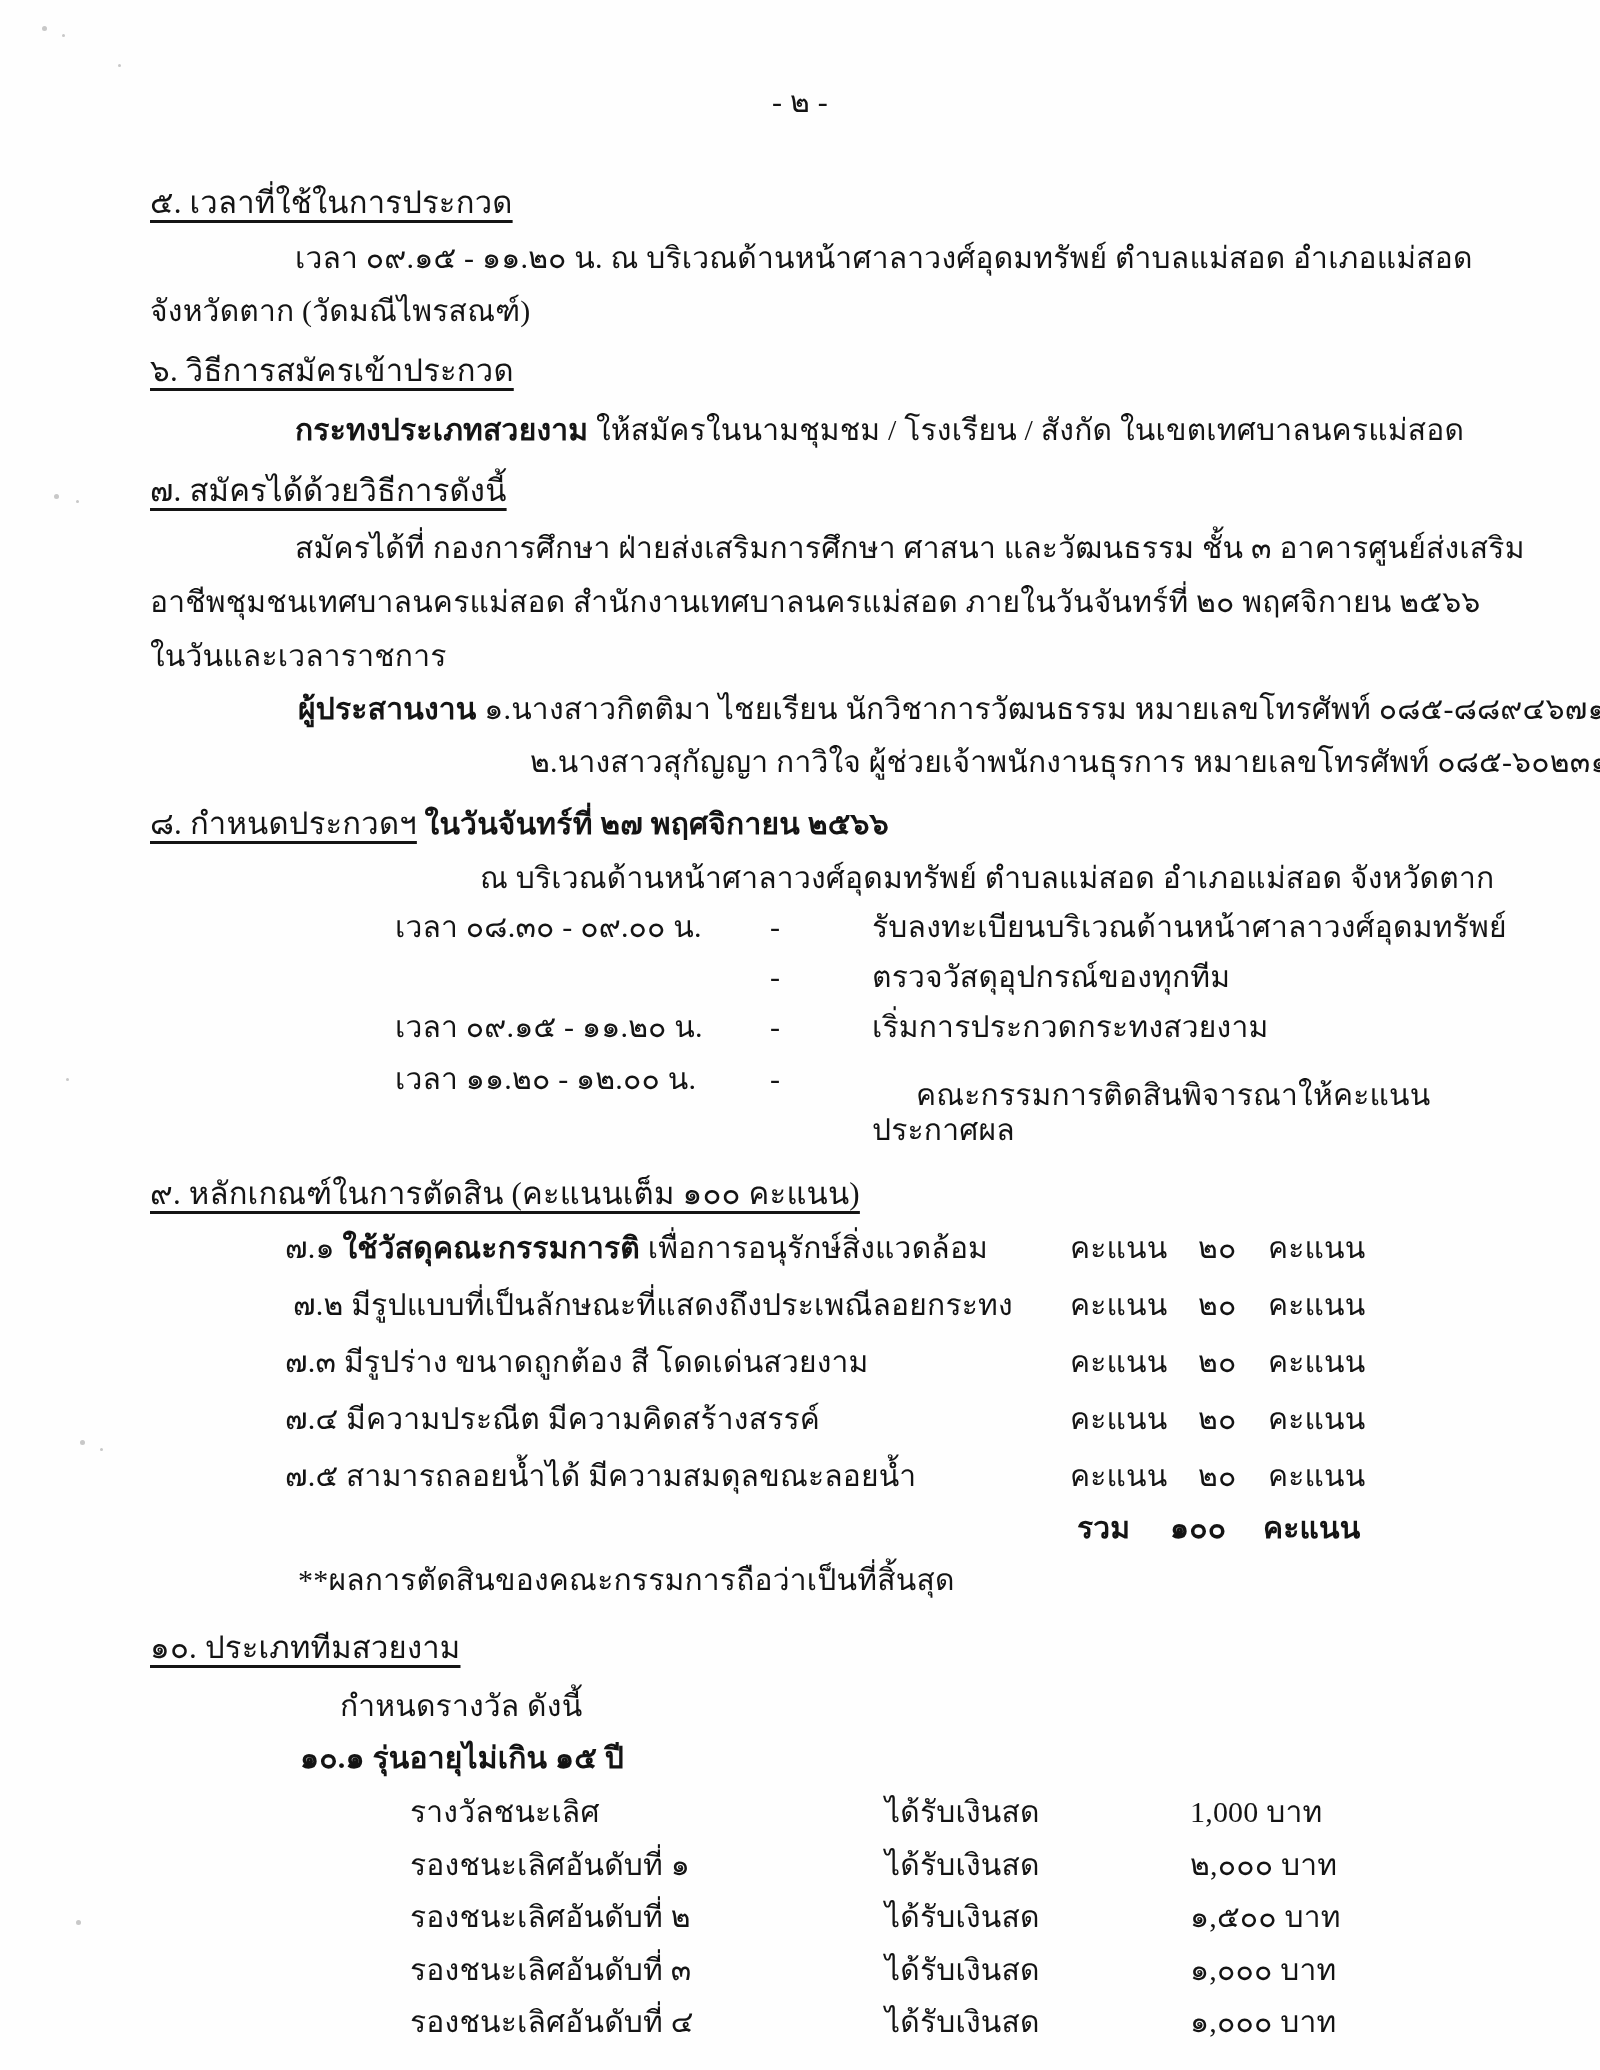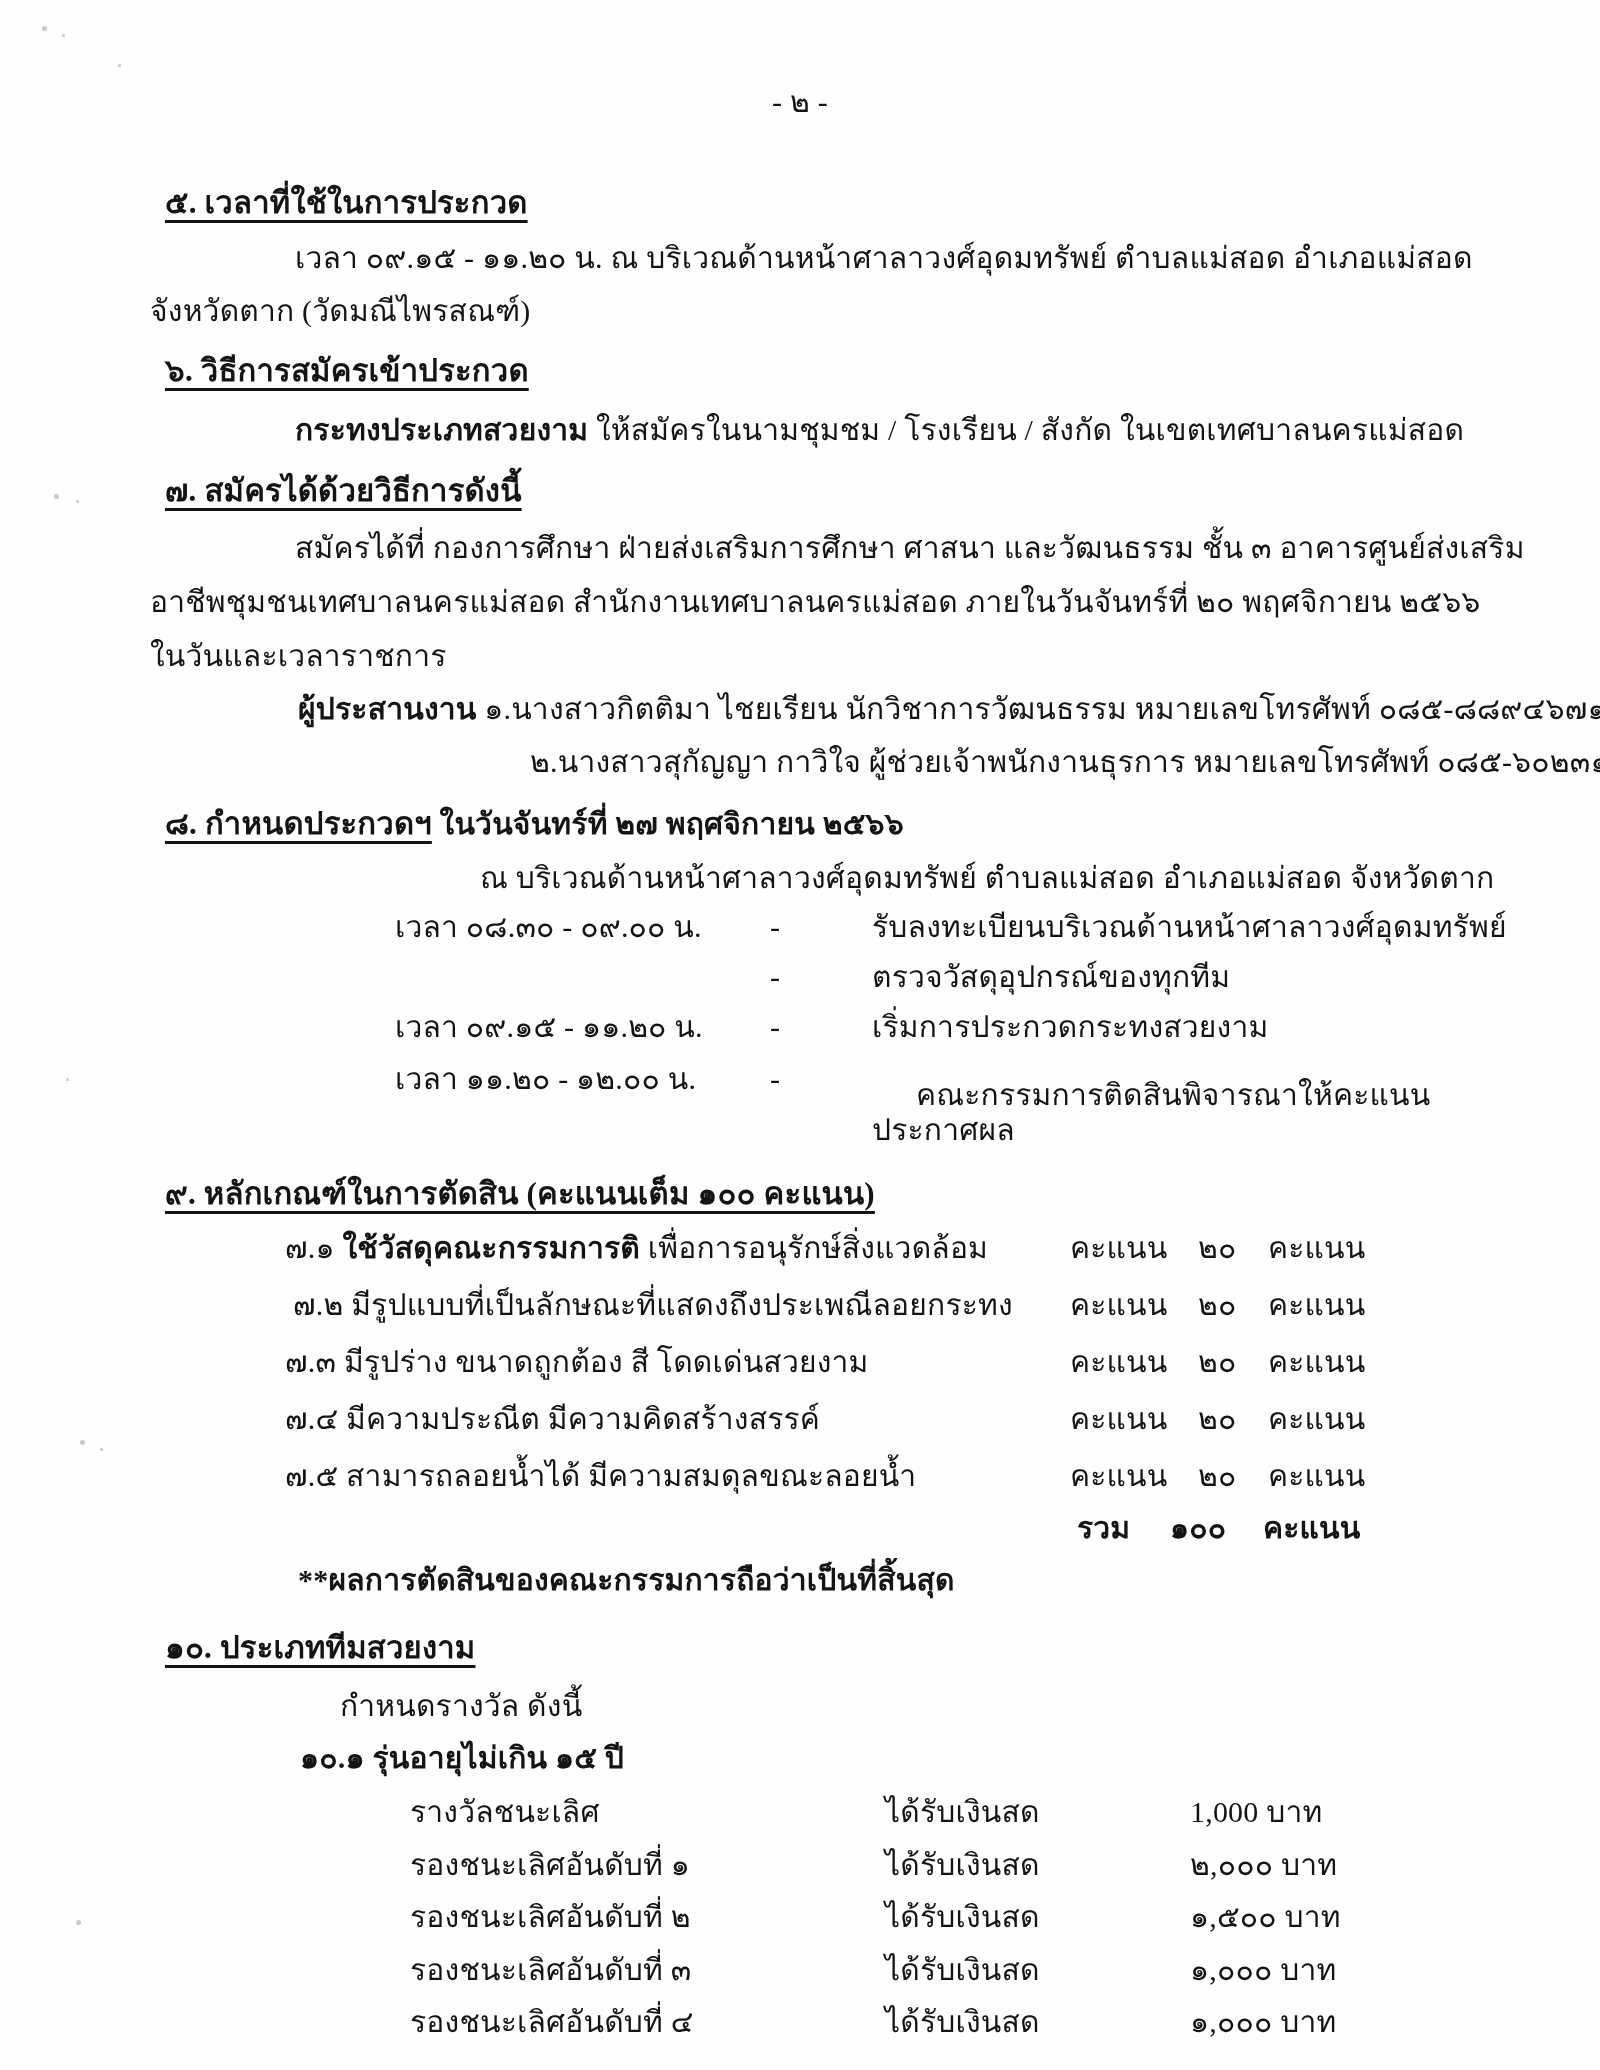--- a/index.html
+++ b/index.html
@@ -14,26 +14,25 @@
   }
   .line{
     position:absolute;
     white-space:nowrap;
     font-size:30px;
     line-height:40px;
     letter-spacing:0.2px;
   }
   .center{left:0;width:100%;text-align:center;}
   .heading{
-    font-weight:700;
+    font-weight:400;
     font-size:31px;
     text-decoration:underline;
     text-decoration-thickness:2.5px;
     text-underline-offset:7px;
-    margin-left:15px;
   }
   .b{font-weight:700;}
   .cell{position:absolute;white-space:nowrap;}
   .artifact{
     position:absolute;width:5px;height:5px;border-radius:50%;
     background:#9a9a9a;opacity:.55;
   }
   .artifact.small{width:3px;height:3px;}
 </style>
 </head>
@@ -128,21 +127,21 @@
     <span class="cell" style="left:1198px;">๒๐</span>
     <span class="cell" style="left:1268px;">คะแนน</span>
   </div>
 
   <div class="line b" style="top:1508px;left:0;width:100%;">
     <span class="cell" style="left:1077px;">รวม</span>
     <span class="cell" style="left:1170px;">๑๐๐</span>
     <span class="cell" style="left:1263px;">คะแนน</span>
   </div>
 
-  <div class="line" style="left:298px;top:1560px;font-weight:bold;">**ผลการตัดสินของคณะกรรมการถือว่าเป็นที่สิ้นสุด</div>
+  <div class="line" style="left:298px;top:1560px;">**ผลการตัดสินของคณะกรรมการถือว่าเป็นที่สิ้นสุด</div>
 
   <div class="line heading" style="left:150px;top:1628px;">๑๐. ประเภททีมสวยงาม</div>
   <div class="line" style="left:340px;top:1686px;">กำหนดรางวัล ดังนี้</div>
   <div class="line b" style="left:300px;top:1738px;">๑๐.๑ รุ่นอายุไม่เกิน ๑๕ ปี</div>
 
   <div class="line" style="top:1792px;left:0;width:100%;">
     <span class="cell" style="left:410px;">รางวัลชนะเลิศ</span>
     <span class="cell" style="left:885px;">ได้รับเงินสด</span>
     <span class="cell" style="left:1190px;">1,000 บาท</span>
   </div>

